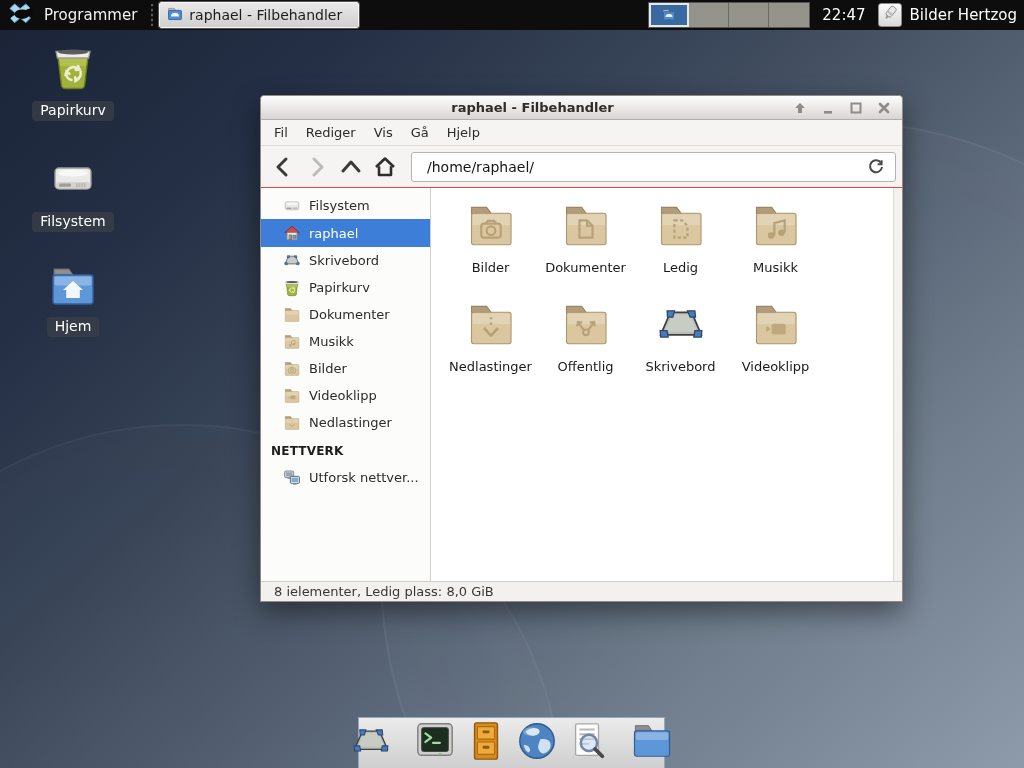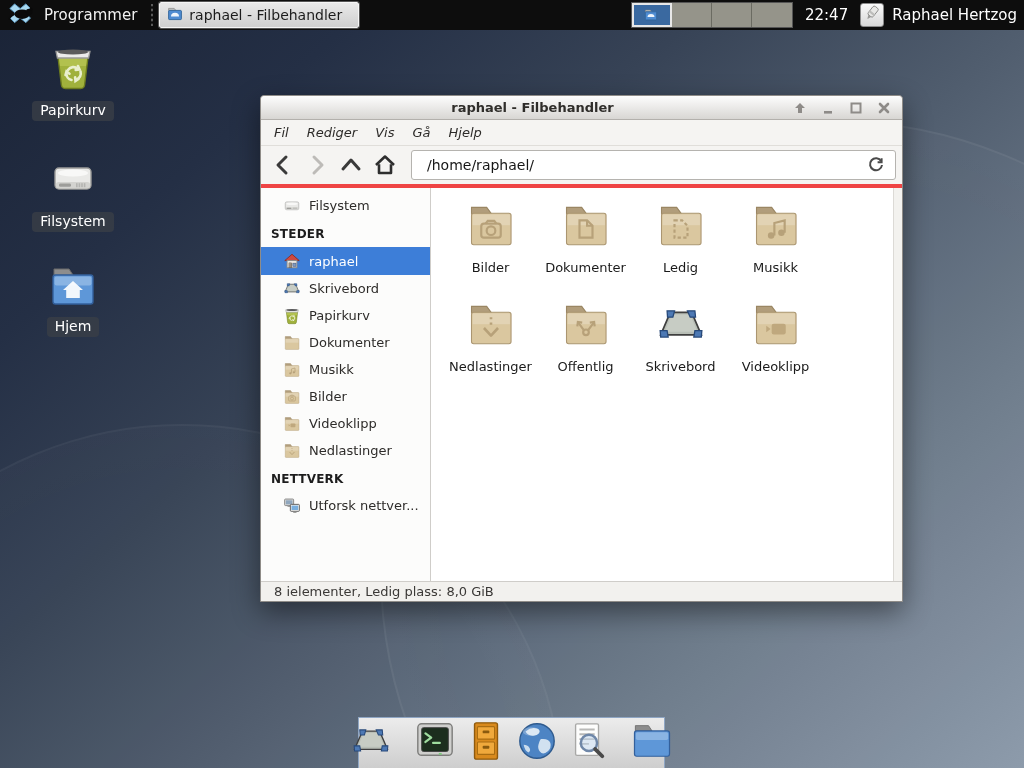--- a/index.html
+++ b/index.html
@@ -72,24 +72,24 @@
     display:flex; align-items:center; padding:0 6px; flex:none;
   }
   .titlebar .tb-icon{ margin-right:6px; display:flex;}
   .titlebar .tb-title{ flex:1; text-align:center; font-size:13px; font-weight:bold; color:#2f2d2a;
     overflow:hidden; white-space:nowrap;}
   .tb-controls{ display:flex; align-items:center; gap:12px; padding-right:4px;}
   .tb-btn{ display:flex; align-items:center; justify-content:center; width:16px; height:16px; cursor:default;}
 
   .menubar{ height:26px; background:#f5f4f2; display:flex; align-items:center; padding:0 4px;
     border-bottom:1px solid #e0deda; flex:none;}
-  .menu-item{ font-size:13px; color:#2e2c2a; padding:3px 9px; border-radius:3px;font-style:italic;}
+  .menu-item{ font-size:13px; color:#2e2c2a; padding:3px 9px; border-radius:3px;}
 
   .toolbar{ height:42px; display:flex; align-items:center; padding:0 6px; background:#f5f4f2;
-    border-bottom:4px solid #ef4444; flex:none; gap:2px;}
+    border-bottom:1px solid #ef4444; flex:none; gap:2px;}
   .tool-btn{ width:32px; height:30px; display:flex; align-items:center; justify-content:center;
     border-radius:3px; background:transparent;}
   .pathbar{ flex:1; height:30px; margin-left:8px; background:#ffffff; border:1px solid #b5b3af;
     border-radius:3px; display:flex; align-items:center; padding:0 8px; gap:7px;}
   .pathbar .path-text{ font-size:14px; color:#161616; flex:1;}
   .refresh-btn{ display:flex; align-items:center; justify-content:center; width:22px; height:22px;}
 
   .content{ flex:1; display:flex; min-height:0;}
   .sidebar{ width:170px; background:#fcfcfb; border-right:1px solid #cfcdc9; padding-top:4px; overflow:hidden;}
   .side-header{ font-size:12px; font-weight:bold; color:#1d1d1d; padding:8px 10px 6px; letter-spacing:0.2px;}
@@ -163,21 +163,21 @@
     <span class="clock">22:47</span>
     <div class="user-button">
       <span class="ub-icon"><svg width="18" height="18" viewBox="0 0 20 20">
             <g transform="rotate(38 10 10)">
               <rect x="6.5" y="2" width="7" height="12" rx="2" fill="#e8e8e6" stroke="#8a8a88" stroke-width="1"></rect>
               <rect x="6.5" y="9" width="7" height="2.4" fill="#bdbdbb"></rect>
               <path d="M8 14 h4 l-2 4.5 z" fill="#9a9a98"></path>
             </g>
           </svg></span>
     </div>
-    <span class="user-name">Raphael Hertzog</span>
+    <span class="user-name">Bilder Hertzog</span>
   </div>
 </div>
 
 <div class="desktop-icons">
     <div class="desktop-icon">
       <span><svg width="48" height="48" viewBox="0 0 48 48">
           <path d="M9 13 h30 l-3.4 28 a4 4 0 0 1 -4 3.5 H16.4 a4 4 0 0 1 -4 -3.5 z" fill="#a0b13c" stroke="#6d7c1e" stroke-width="1.4"></path>
           <path d="M10 14 h28 l-1 8 H11 z" fill="#b7c653" opacity="0.8"></path>
           <path d="M7 7.5 h34 l-1.4 6.5 H8.4 z" fill="#ececea" stroke="#9a9a98" stroke-width="1.3"></path>
           <ellipse cx="24" cy="8" rx="15" ry="2.6" fill="#5b5b5b"></ellipse>
@@ -300,21 +300,20 @@
               <g fill="#b4b4b1">
                 <rect x="27" y="28.2" width="1.6" height="4"></rect>
                 <rect x="29.6" y="28.2" width="1.6" height="4"></rect>
                 <rect x="32.2" y="28.2" width="1.6" height="4"></rect>
                 <rect x="34.8" y="28.2" width="1.6" height="4"></rect>
               </g>
             </svg>
           </span>
           <span>Filsystem</span>
         </div>
-        <div class="side-header">STEDER</div>
         <div class="side-item selected">
           <span class="si-icon">
             <svg width="18" height="18" viewBox="0 0 20 20">
               <path d="M2 9.5 L10 2.5 L18 9.5 z" fill="#cf4a41" stroke="#8c2a24" stroke-width="1"></path>
               <rect x="4.5" y="9.5" width="11" height="8" fill="#ece8e2" stroke="#8a8a88" stroke-width="1"></rect>
               <rect x="11" y="12.5" width="3.4" height="3.4" fill="#7d9bc4" stroke="#55688a" stroke-width="0.8"></rect>
               <rect x="6.5" y="12" width="3" height="5.5" fill="#9a8succeed"></rect>
               <rect x="6.5" y="12" width="3" height="5.5" fill="#9a8d7c"></rect>
             </svg>
           </span>

